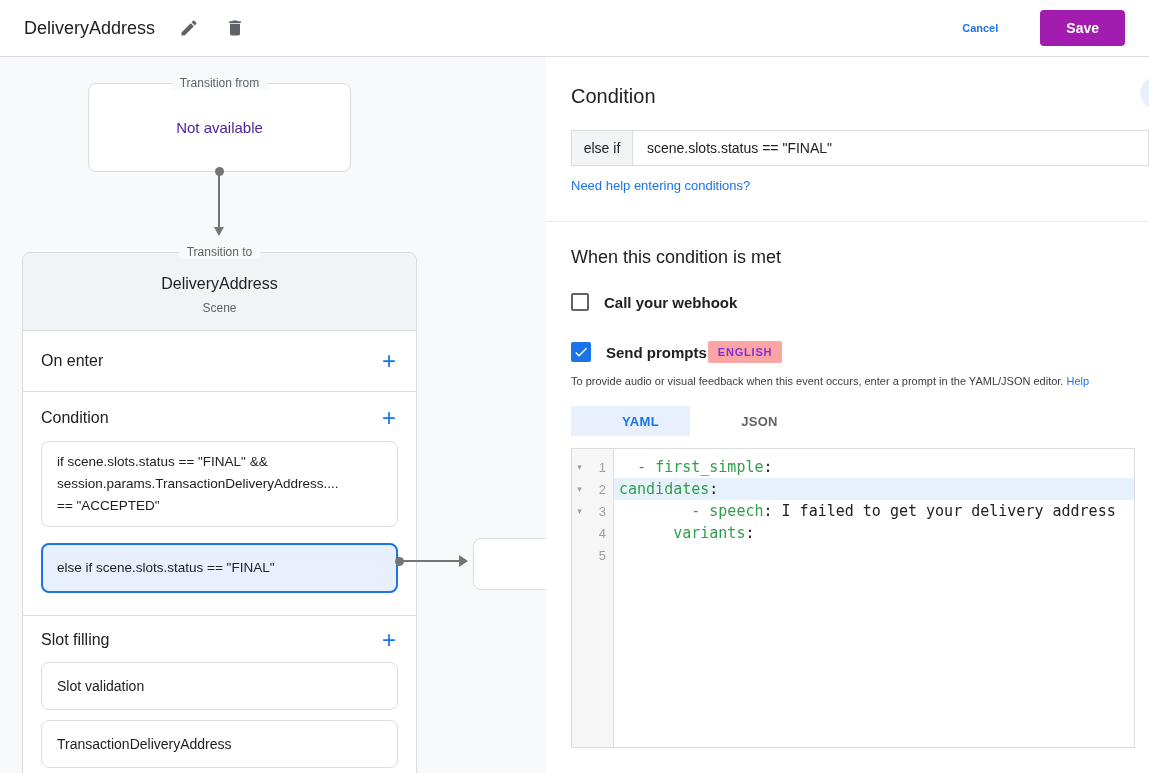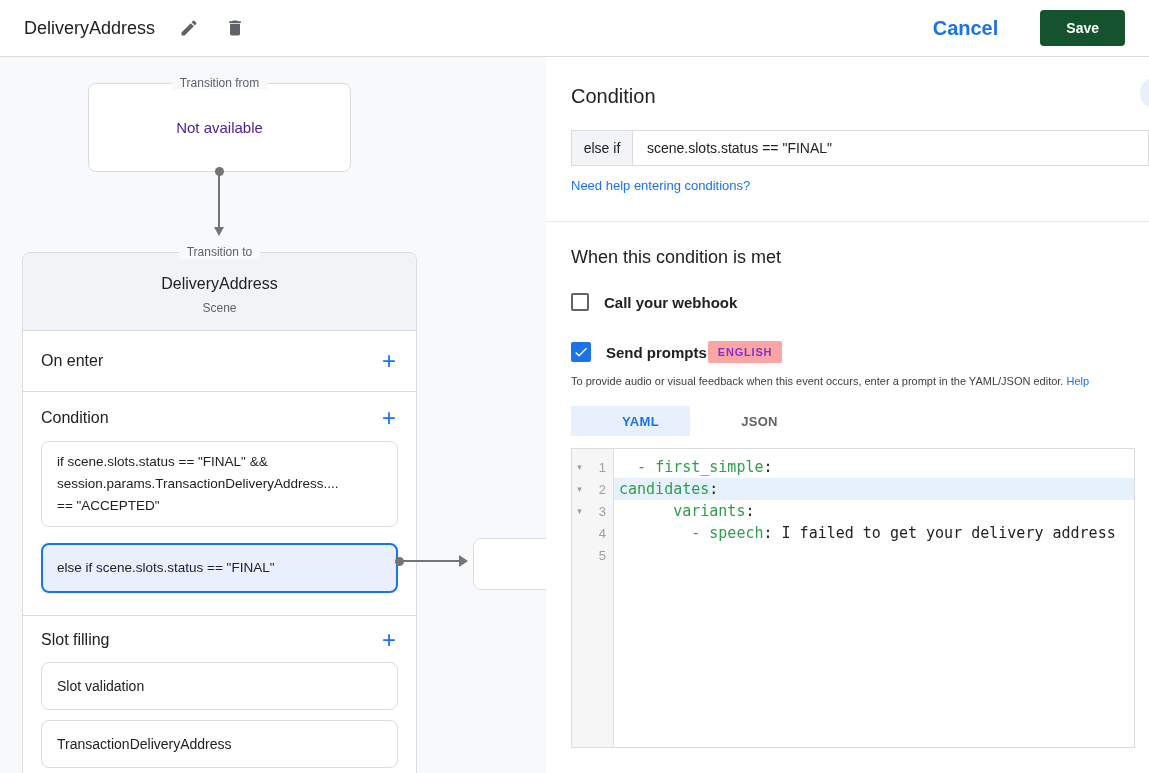--- a/index.html
+++ b/index.html
@@ -7,24 +7,24 @@
     font-family:"Liberation Sans", sans-serif; color:#202124; }
 
   
   .topbar { height:57px; background:#fff; border-bottom:1px solid #dadce0;
     display:flex; align-items:center; padding:0 24px; }
   .topbar-title { font-size:18px; color:#202124; }
   .icon-btn { border:none; background:transparent; margin-left:22px; cursor:pointer;
     width:24px; height:24px; display:flex; align-items:center; justify-content:center; }
   .icon-btn svg { fill:#5f6368; width:20px; height:20px; }
   .topbar-spacer { flex:1; }
-  .btn-text { border:none; background:transparent; color:#1a73e8; font-size:20px;
+  .btn-text { border:none; background:transparent; color:#1a73e8; font-size:11px;
     font-weight:700; padding:8px 16px; margin-right:26px; cursor:pointer;
     font-family:"Liberation Sans", sans-serif; }
-  .btn-primary { border:none; background:#14532d; color:#fff; font-size:14px;
+  .btn-primary { border:none; background:#a21caf; color:#fff; font-size:14px;
     font-weight:700; height:36px; padding:0 26px; border-radius:4px; cursor:pointer;
     font-family:"Liberation Sans", sans-serif; }
 
   
   .main { display:flex; height:716px; }
   .diagram { width:546px; flex:none; background:#f8f9fa; position:relative; overflow:hidden; }
   .rpanel { flex:1; background:#fff; position:relative; }
   .rpanel-content { padding:0 14px 0 25px; }
 
   
@@ -284,20 +284,20 @@
               <span class="lineno">4</span>
             </div>
             <div class="gutter-row">
               <span class="fold"></span>
               <span class="lineno">5</span>
             </div>
           </div>
         <div class="code" id="editor-code">
             <div class="code-line"><span class="tk-p">  </span><span class="tk-k">-</span><span class="tk-p"> </span><span class="tk-k">first_simple</span><span class="tk-p">:</span></div>
             <div class="code-line hl"><span class="tk-k">candidates</span><span class="tk-p">:</span></div>
+            <div class="code-line"><span class="tk-p">        </span><span class="tk-k">-</span><span class="tk-p"> </span><span class="tk-k">speech</span><span class="tk-p">:</span><span class="tk-v"> I failed to get your delivery address</span></div>
             <div class="code-line"><span class="tk-p">      </span><span class="tk-k">variants</span><span class="tk-p">:</span></div>
-            <div class="code-line"><span class="tk-p">        </span><span class="tk-k">-</span><span class="tk-p"> </span><span class="tk-k">speech</span><span class="tk-p">:</span><span class="tk-v"> I failed to get your delivery address</span></div>
             <div class="code-line"></div>
           </div>
       </div>
     </div>
   </div>
 </div>
 
 </body></html>

